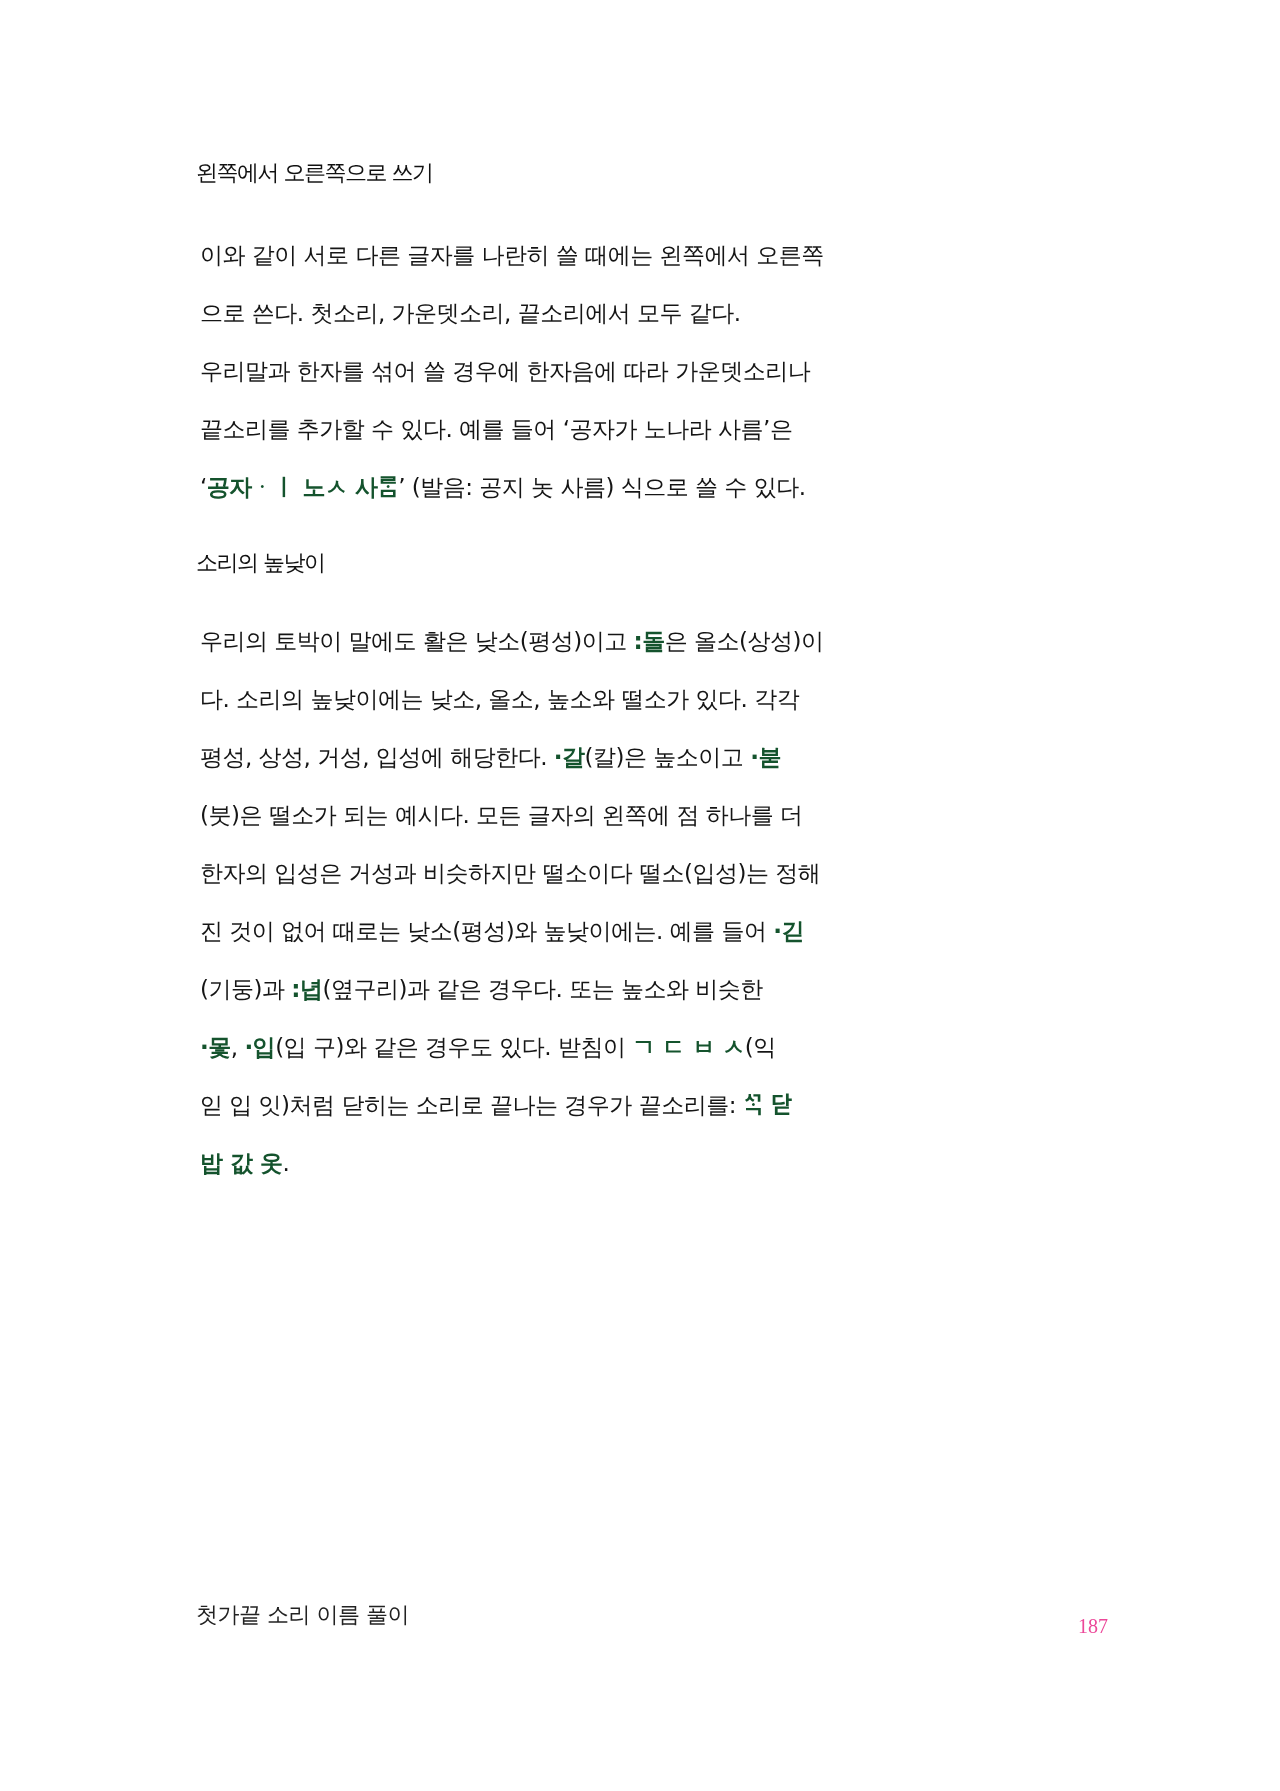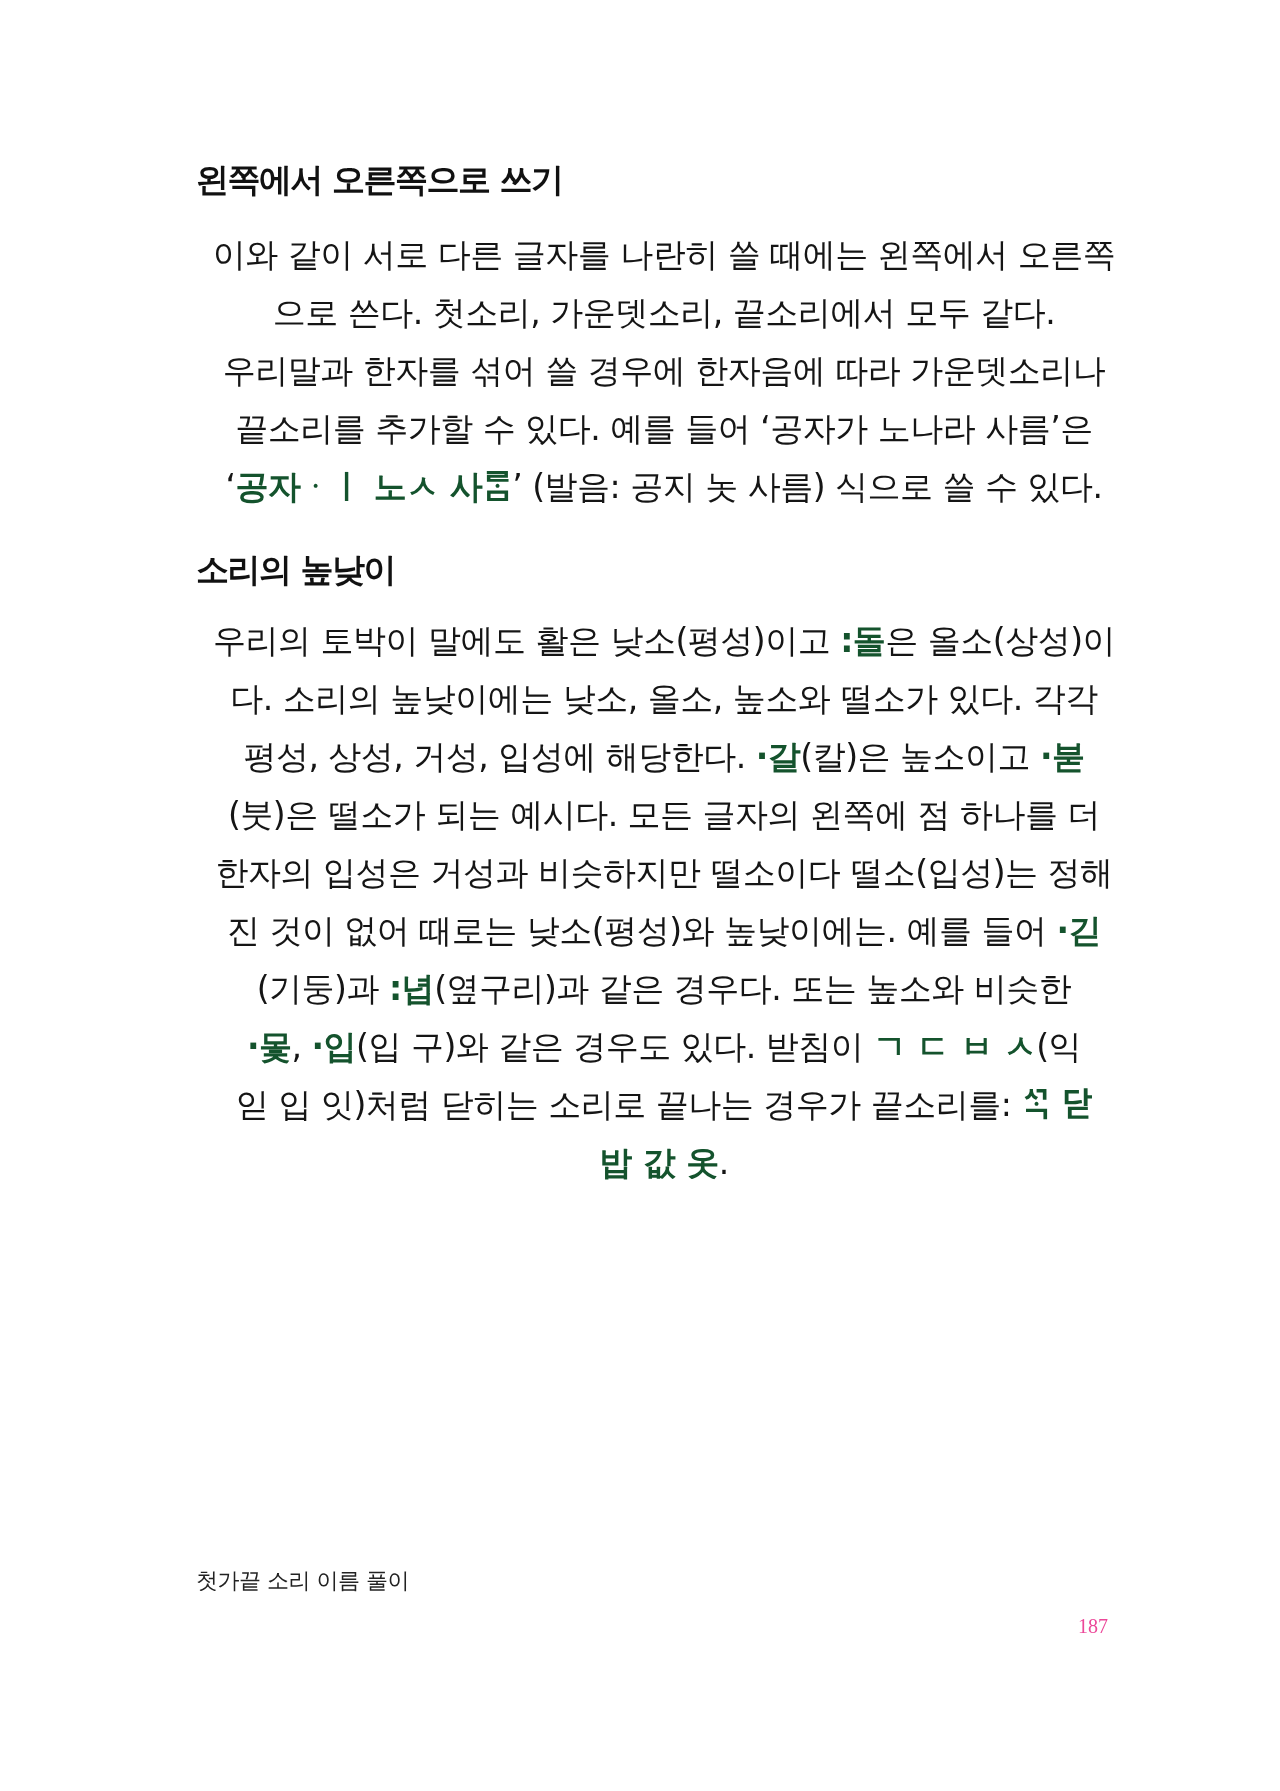--- a/index.html
+++ b/index.html
@@ -18,49 +18,48 @@
     .page {
       position: absolute;
       left: 196px;
       top: 0;
       width: 912px;
       height: 1791px;
     }
     .heading {
       position: absolute;
       left: 0;
-      font-size: 33px;
-      font-weight: bold;
+      font-size: 22px;
+      font-weight: normal;
       letter-spacing: -1.5px;
       color: #111;
       white-space: nowrap;
     }
     .para {
       position: absolute;
-      left: 12px;
+      left: 4px;
       width: 912px;
-      font-size: 33px;
+      font-size: 23px;
       line-height: 58px;
       letter-spacing: -0.5px;
       color: #151515;
-      text-align: center;
     }
     .line {
       display: block;
       white-space: nowrap;
       height: 58px;
     }
     .b {
       font-weight: bold;
       color: #14532d;
     }
     .footer-left {
       position: absolute;
       left: 0;
-      top: 1566px;
+      top: 1600px;
       font-size: 22px;
       color: #222;
       font-family: "DejaVu Serif", "Liberation Serif", serif;
       letter-spacing: -0.5px;
       white-space: nowrap;
     }
     .footer-right {
       position: absolute;
       right: 0;
       top: 1615px;

